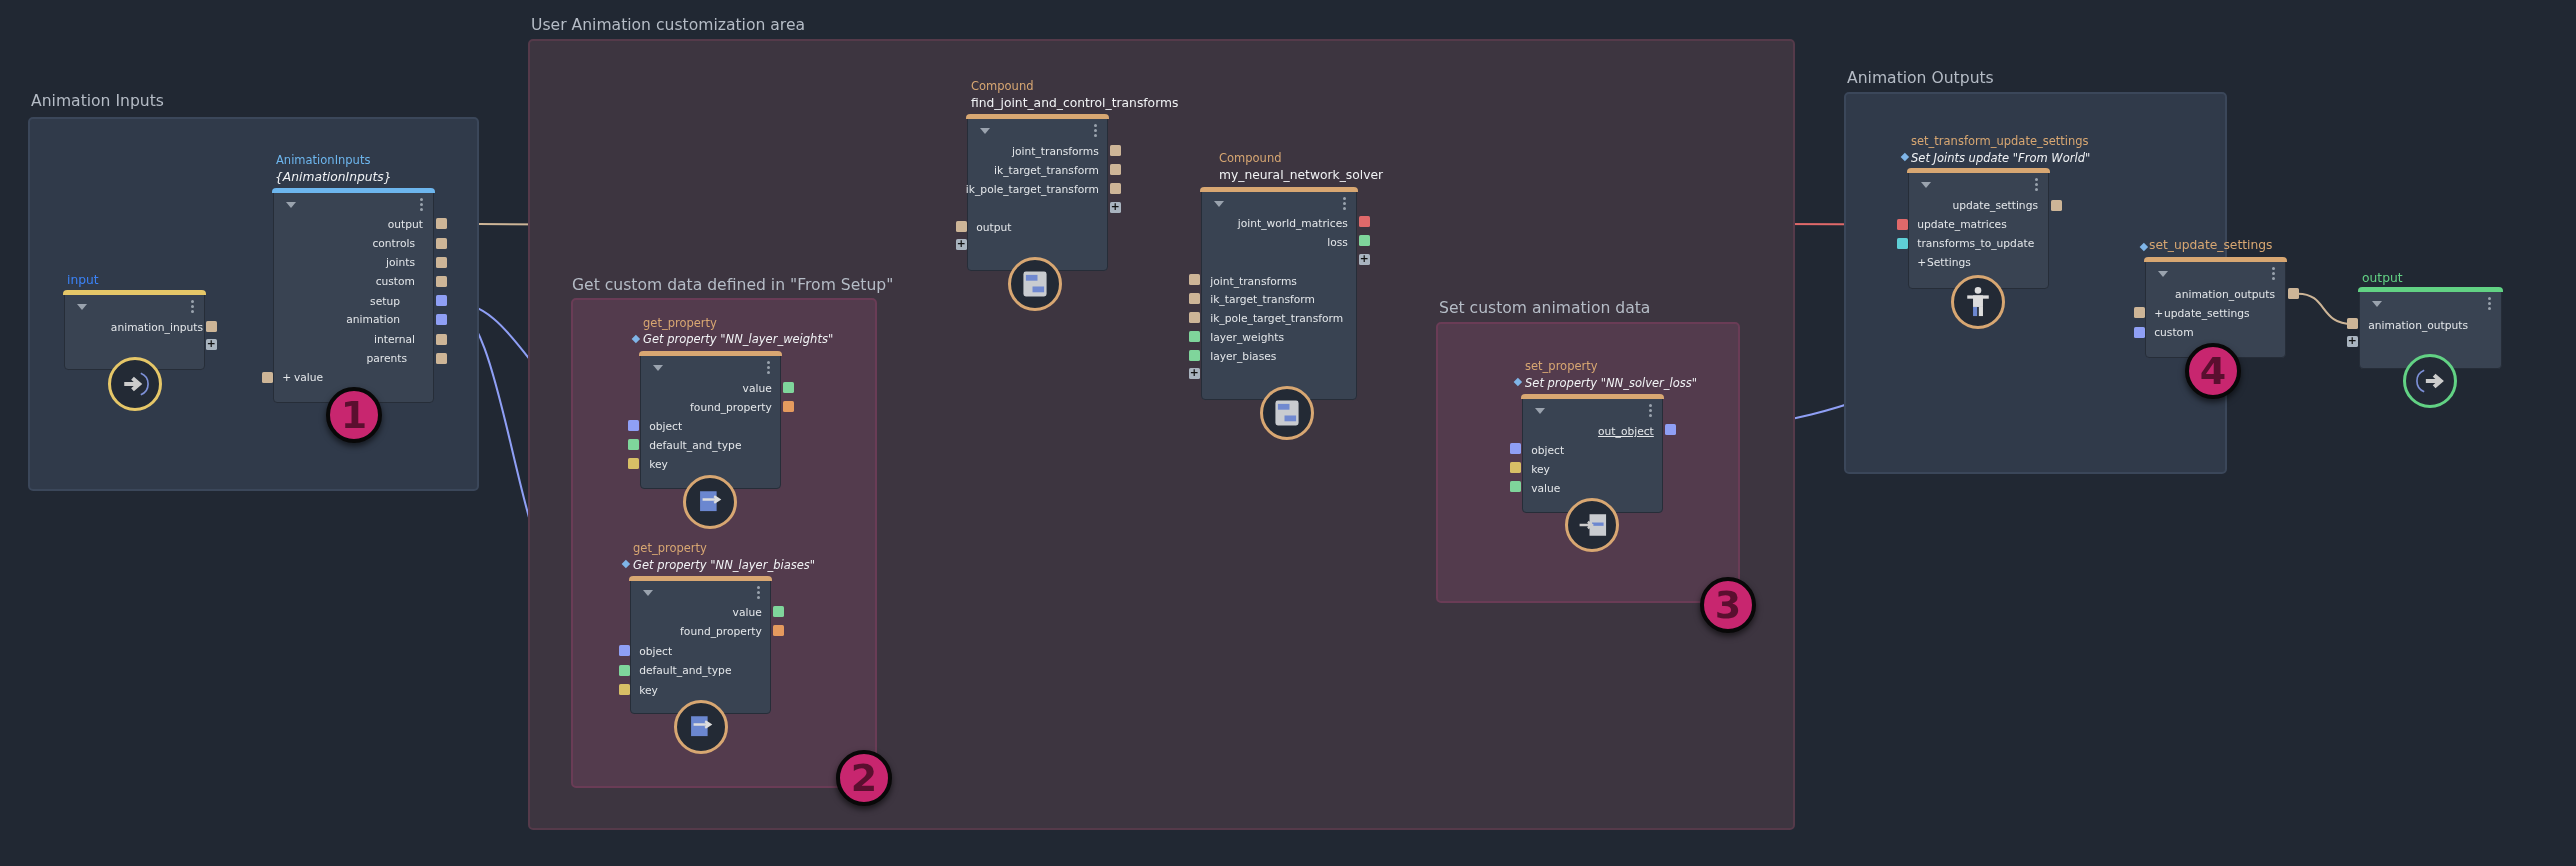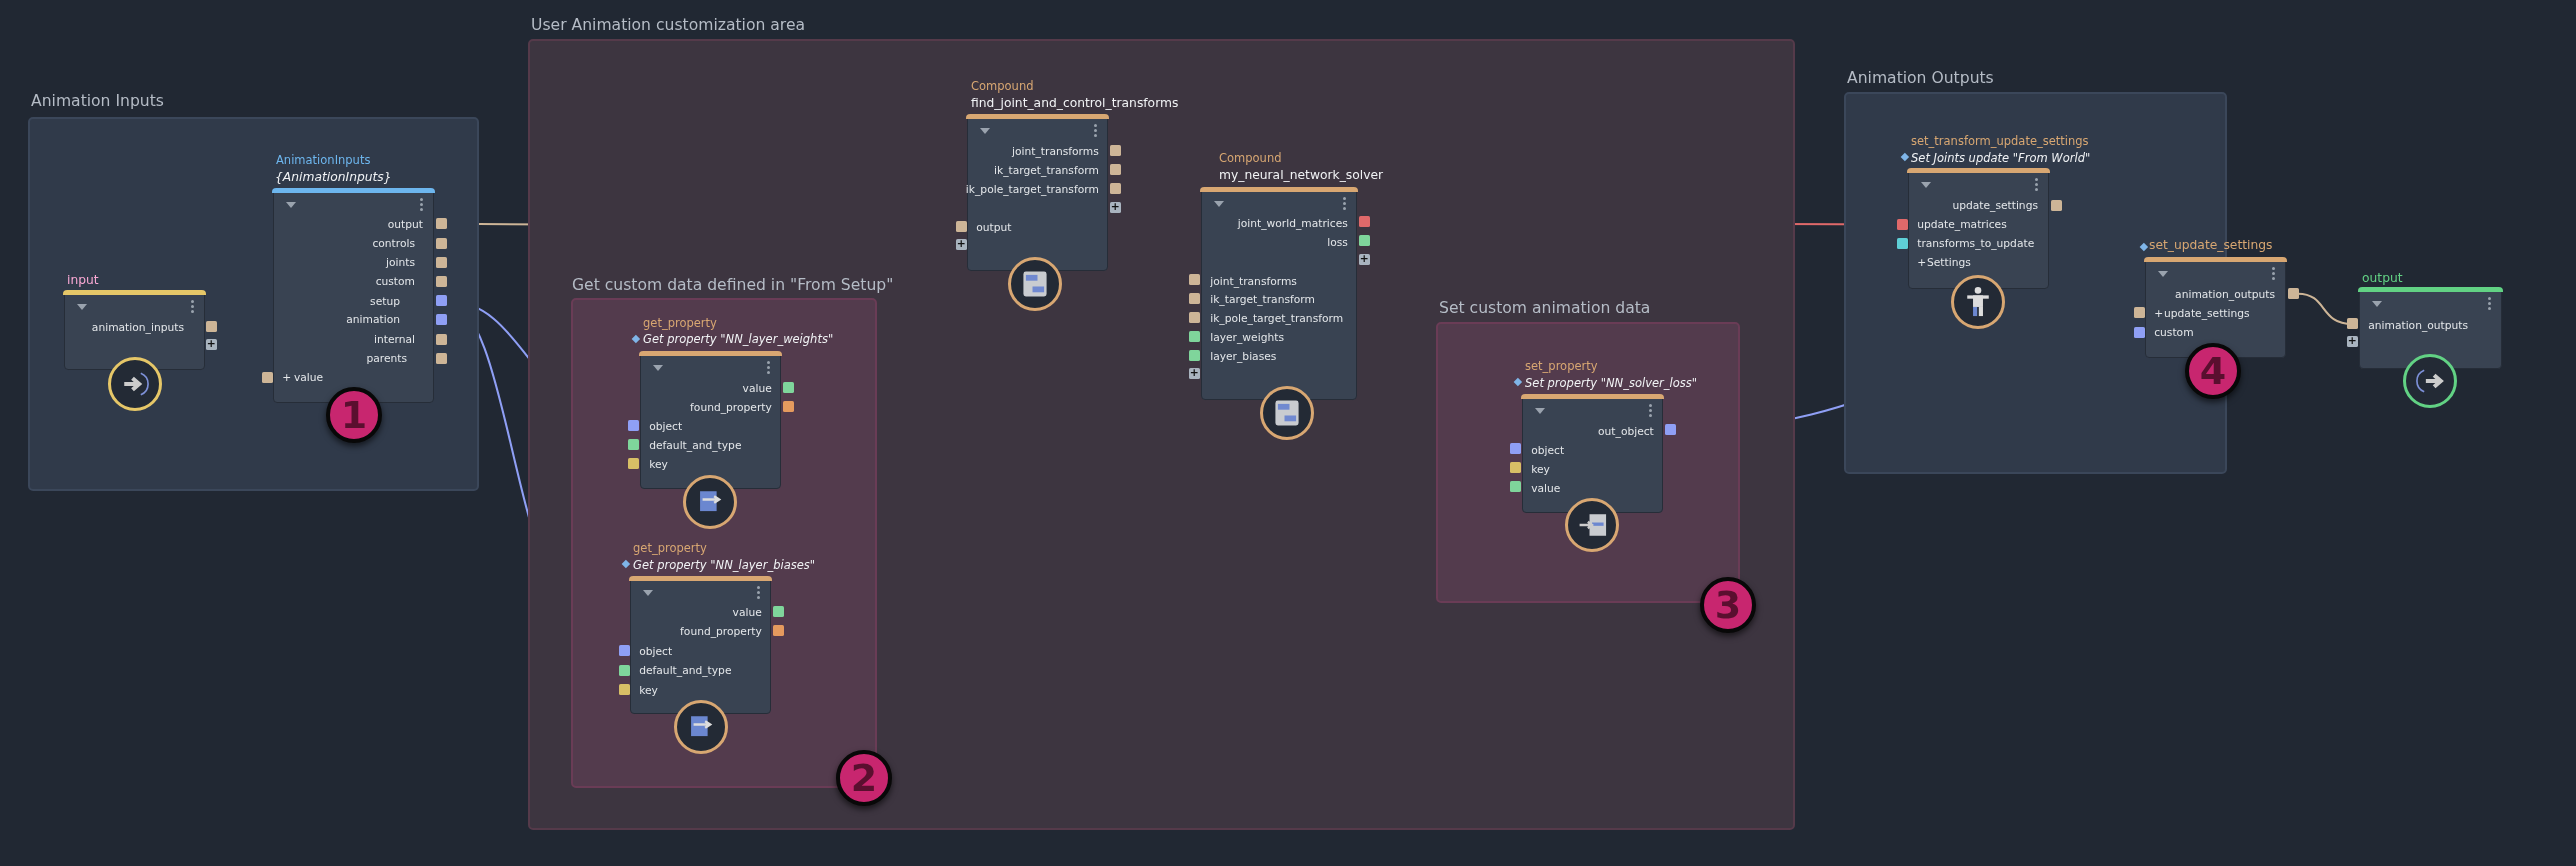--- a/index.html
+++ b/index.html
@@ -56,30 +56,30 @@
 
 <div class="grp-label" style="left:572px;top:276px;">Get custom data defined in "From Setup"</div>
 <div class="grp pink" style="left:571px;top:298px;width:306px;height:490px;"></div>
 
 <div class="grp-label" style="left:1439px;top:299px;">Set custom animation data</div>
 <div class="grp pink" style="left:1436px;top:322px;width:304px;height:281px;"></div>
 
 <div class="grp-label" style="left:1847px;top:69px;">Animation Outputs</div>
 <div class="grp blue" style="left:1844px;top:92px;width:383px;height:382px;"></div>
 
-<div class="ntype" style="left:67px;top:273px;color:#f9a8d4;font-size:12.3px;text-align:right;">input</div>
+<div class="ntype" style="left:67px;top:273px;color:#3b82f6;font-size:12.3px;text-align:right;">input</div>
 <div class="node" style="left:64px;top:291px;width:141px;height:79px;">
   <div class="bar" style="background:#e6c768;"></div>
   <div class="tri"></div>
   <div class="dots">
       <i></i>
       <i></i>
       <i></i>
     </div>
-  <div class="plabel r" style="right:20px;top:29px;">animation_inputs</div>
+  <div class="plabel r" style="right:1px;top:29px;">animation_inputs</div>
 </div>
 <div class="port" style="left:206px;top:321px;background:#cdb597;"></div>
 <div class="plus" style="left:206px;top:339px;">+</div>
 <div class="icoc" style="left:108px;top:357px;width:54px;height:54px;border:3.3px solid #e6c768;">
   <svg width="48" height="48" viewBox="0 0 58 58">
       <path d="M16,29 h16 M26,22 l8,7 l-8,7" stroke="#ccc" stroke-width="5" fill="none"></path>
       <path d="M36,16 A14,14 0 0 1 36,42" stroke="#7d90d8" stroke-width="2" fill="none"></path>
     </svg>
 </div>
 
@@ -242,21 +242,21 @@
 <div class="diamond" style="left:1515px;top:379px;"></div>
 <div class="ntitle it" style="left:1525px;top:376px;font-size:11.5px;">Set property "NN_solver_loss"</div>
 <div class="node" style="left:1522px;top:395px;width:141px;height:118px;">
   <div class="bar" style="background:#d8a772;"></div>
   <div class="tri"></div>
   <div class="dots">
       <i></i>
       <i></i>
       <i></i>
     </div>
-  <div class="plabel r" style="right:8.2px;top:29px;">out_object</div>
+  <div class="plabel r" style="right:8.2px;top:29px;text-decoration:underline;">out_object</div>
   <div class="plabel" style="left:8.2px;top:48px;">object</div>
   <div class="plabel" style="left:8.2px;top:67px;">key</div>
   <div class="plabel" style="left:8.2px;top:86px;">value</div>
 </div>
 <div class="port" style="left:1665px;top:424px;background:#8f9ff5;"></div>
 <div class="port" style="left:1510px;top:443px;background:#8f9ff5;"></div>
 <div class="port" style="left:1510px;top:462px;background:#d8bf66;"></div>
 <div class="port" style="left:1510px;top:481px;background:#7fd59b;"></div>
 <div class="icoc" style="left:1565px;top:498px;width:54px;height:54px;border:3.3px solid #d8a772;">
   <svg width="48" height="48" viewBox="0 0 58 58">

